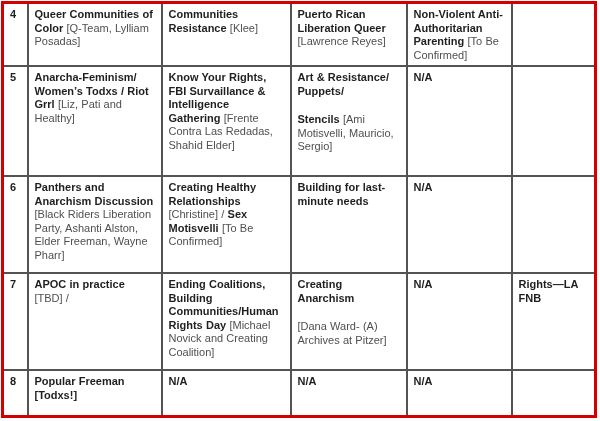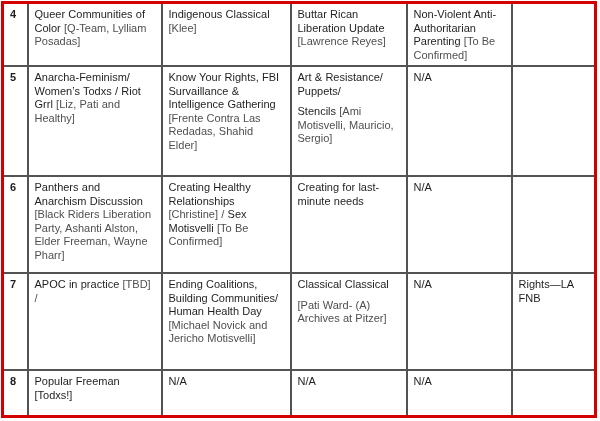--- a/index.html
+++ b/index.html
@@ -31,29 +31,29 @@
     line-height: 13.5px;
     overflow: hidden;
     word-spacing: 0.2px;
   }
   td.num-cell {
     padding: 4px 2px 0 5px;
     font-weight: bold;
     color: var(--ink, #1f1f1f);
   }
   .seg-b {
-    font-weight: normal;
+    font-weight: bold;
     color: var(--ink, #1f1f1f);
   }
   .seg-r {
     font-weight: normal;
     color: var(--ink-light, #4f4f4f);
   }
   .block + .block {
-    margin-top: 7px;
+    margin-top: 15px;
   }
 </style>
 </head>
 <body>
 
 <div class="page">
   <table class="schedule">
     <colgroup>
         <col style="width: 25px;">
         <col style="width: 134px;">
@@ -62,24 +62,24 @@
         <col style="width: 105px;">
         <col style="width: 84px;">
       </colgroup>
     <tbody>
         <tr style="height: 63px;">
           <td class="num-cell">4</td>
           <td>
             <div class="block"><span class="seg-b">Queer Communities of Color</span><span class="seg-r"> [Q-Team, Lylliam Posadas]</span></div>
           </td>
           <td>
-            <div class="block"><span class="seg-b">Indigenous Classical</span><span class="seg-r"> [Klee]</span></div>
+            <div class="block"><span class="seg-b">Communities Resistance</span><span class="seg-r"> [Klee]</span></div>
           </td>
           <td>
-            <div class="block"><span class="seg-b">Buttar Rican Liberation Update</span><span class="seg-r"> [Lawrence Reyes]</span></div>
+            <div class="block"><span class="seg-b">Puerto Rican Liberation Queer</span><span class="seg-r"> [Lawrence Reyes]</span></div>
           </td>
           <td>
             <div class="block"><span class="seg-b">Non-Violent Anti-Authoritarian Parenting</span><span class="seg-r"> [To Be Confirmed]</span></div>
           </td>
           <td></td>
         </tr>
         <tr style="height: 110px;">
           <td class="num-cell">5</td>
           <td>
             <div class="block"><span class="seg-b">Anarcha-Feminism/​ Women’s Todxs /​ Riot Grrl</span><span class="seg-r"> [Liz, Pati and Healthy]</span></div>
@@ -98,38 +98,38 @@
         </tr>
         <tr style="height: 97px;">
           <td class="num-cell">6</td>
           <td>
             <div class="block"><span class="seg-b">Panthers and Anarchism Discussion</span><span class="seg-r"> [Black Riders Liberation Party, Ashanti Alston, Elder Freeman, Wayne Pharr]</span></div>
           </td>
           <td>
             <div class="block"><span class="seg-b">Creating Healthy Relationships</span><span class="seg-r"> [Christine] /​ </span><span class="seg-b">Sex Motisvelli</span><span class="seg-r"> [To Be Confirmed]</span></div>
           </td>
           <td>
-            <div class="block"><span class="seg-b">Creating for last-minute needs</span></div>
+            <div class="block"><span class="seg-b">Building for last-minute needs</span></div>
           </td>
           <td>
             <div class="block"><span class="seg-b">N/​A</span></div>
           </td>
           <td></td>
         </tr>
         <tr style="height: 97px;">
           <td class="num-cell">7</td>
           <td>
             <div class="block"><span class="seg-b">APOC in practice</span><span class="seg-r"> [TBD] /​</span></div>
           </td>
           <td>
-            <div class="block"><span class="seg-b">Ending Coalitions, Building Communities/​Human Health Day</span><span class="seg-r"> [Michael Novick and Jericho Motisvelli]</span></div>
+            <div class="block"><span class="seg-b">Ending Coalitions, Building Communities/​Human Rights Day</span><span class="seg-r"> [Michael Novick and Creating Coalition]</span></div>
           </td>
           <td>
-            <div class="block"><span class="seg-b">Classical Classical</span></div>
-            <div class="block"><span class="seg-r">[Pati Ward- (A) Archives at Pitzer]</span></div>
+            <div class="block"><span class="seg-b">Creating Anarchism</span></div>
+            <div class="block"><span class="seg-r">[Dana Ward- (A) Archives at Pitzer]</span></div>
           </td>
           <td>
             <div class="block"><span class="seg-b">N/​A</span></div>
           </td>
           <td>
             <div class="block"><span class="seg-b">Rights—LA FNB</span></div>
           </td>
         </tr>
         <tr style="height: 46px;">
           <td class="num-cell">8</td>

